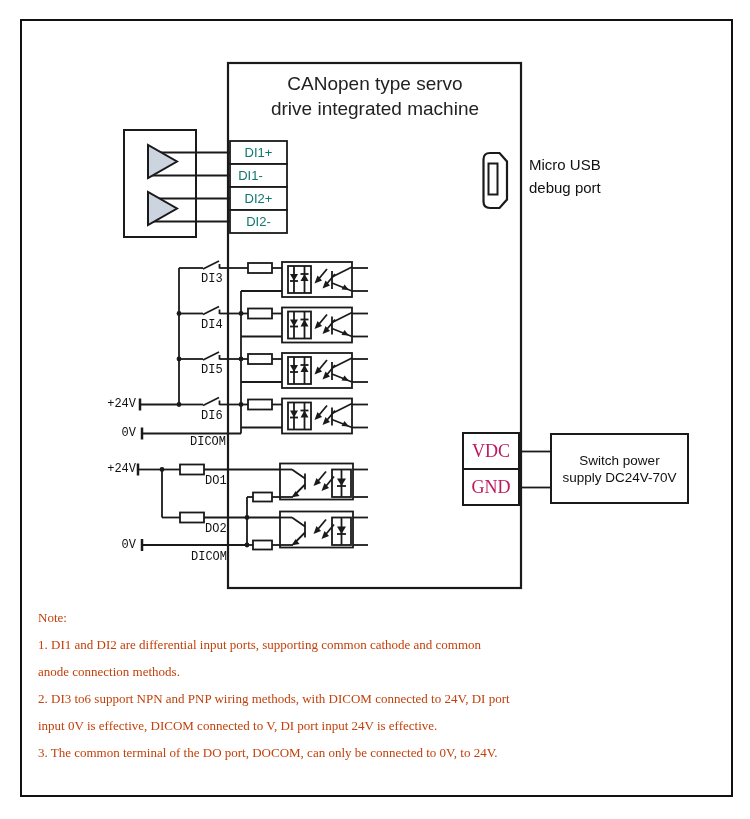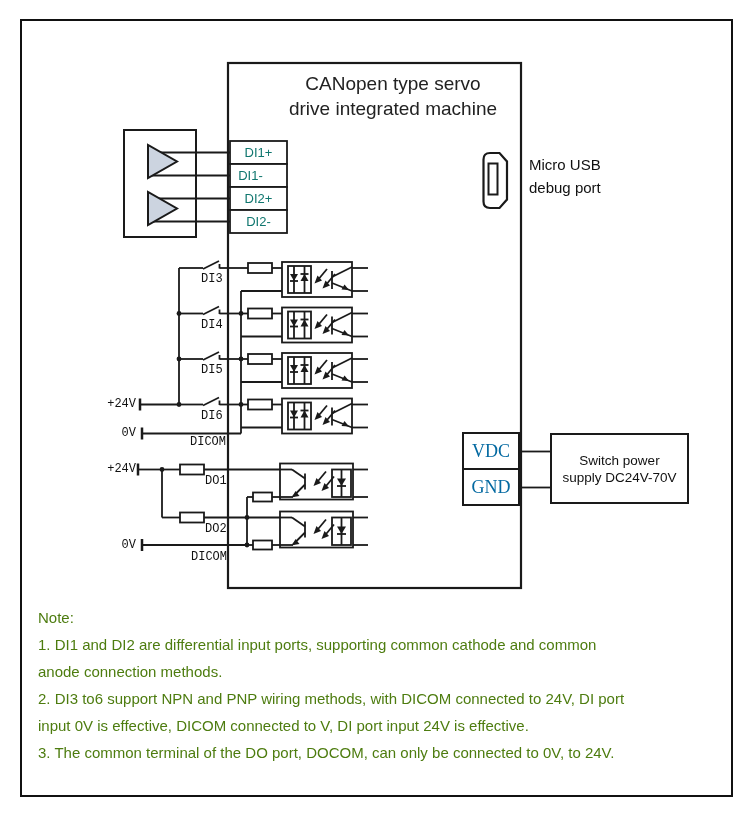--- a/index.html
+++ b/index.html
@@ -7,28 +7,28 @@
          font-family:"Liberation Sans",sans-serif;color:#1a1a1a;}
   #outer-border{position:absolute;left:20px;top:19px;width:709px;height:774px;
                 border:2px solid #111;}
   #diagram-svg{position:absolute;left:0;top:0;}
   .lbl{position:absolute;white-space:nowrap;}
   .mono{font-family:"Liberation Mono",monospace;font-size:12px;color:#111;}
   .term{position:absolute;display:flex;align-items:center;justify-content:center;
         font-family:Liberation Sans, sans-serif;font-size:13px;color:#0f766e;}
   .rail{width:38px;text-align:right;}
   #title{position:absolute;left:230px;top:71px;width:290px;text-align:center;
-         font-size:19px;line-height:25px;color:#222;margin-left:18px;}
+         font-size:19px;line-height:25px;color:#222;}
   .vgnd{position:absolute;left:463px;width:56px;height:36px;display:flex;align-items:center;
-        justify-content:center;font-family:"Liberation Serif",serif;font-size:18px;color:#0369a1;}
+        justify-content:center;font-family:"Liberation Serif",serif;font-size:18px;color:#be185d;}
   #psu-box-text{position:absolute;left:551px;top:434px;width:137px;height:69px;display:flex;
         flex-direction:column;align-items:center;justify-content:center;font-size:13.5px;
         line-height:17px;text-align:center;color:#111;border-radius:11px;}
   .usb-line{position:absolute;left:529px;font-size:15px;color:#111;}
-  #notes{position:absolute;left:38px;top:604px;width:680px;font-size:15px;color:#4d7c0f;}
+  #notes{position:absolute;left:38px;top:604px;width:680px;font-size:13px;color:#c2410c;font-family:Liberation Serif, serif;}
   #notes .note-line{height:27px;line-height:27px;}
 </style>
 </head>
 <body>
 
 <div id="stage">
   <div id="outer-border"></div>
 
   <svg id="diagram-svg" width="750" height="819" viewBox="0 0 750 819">
     <defs>

